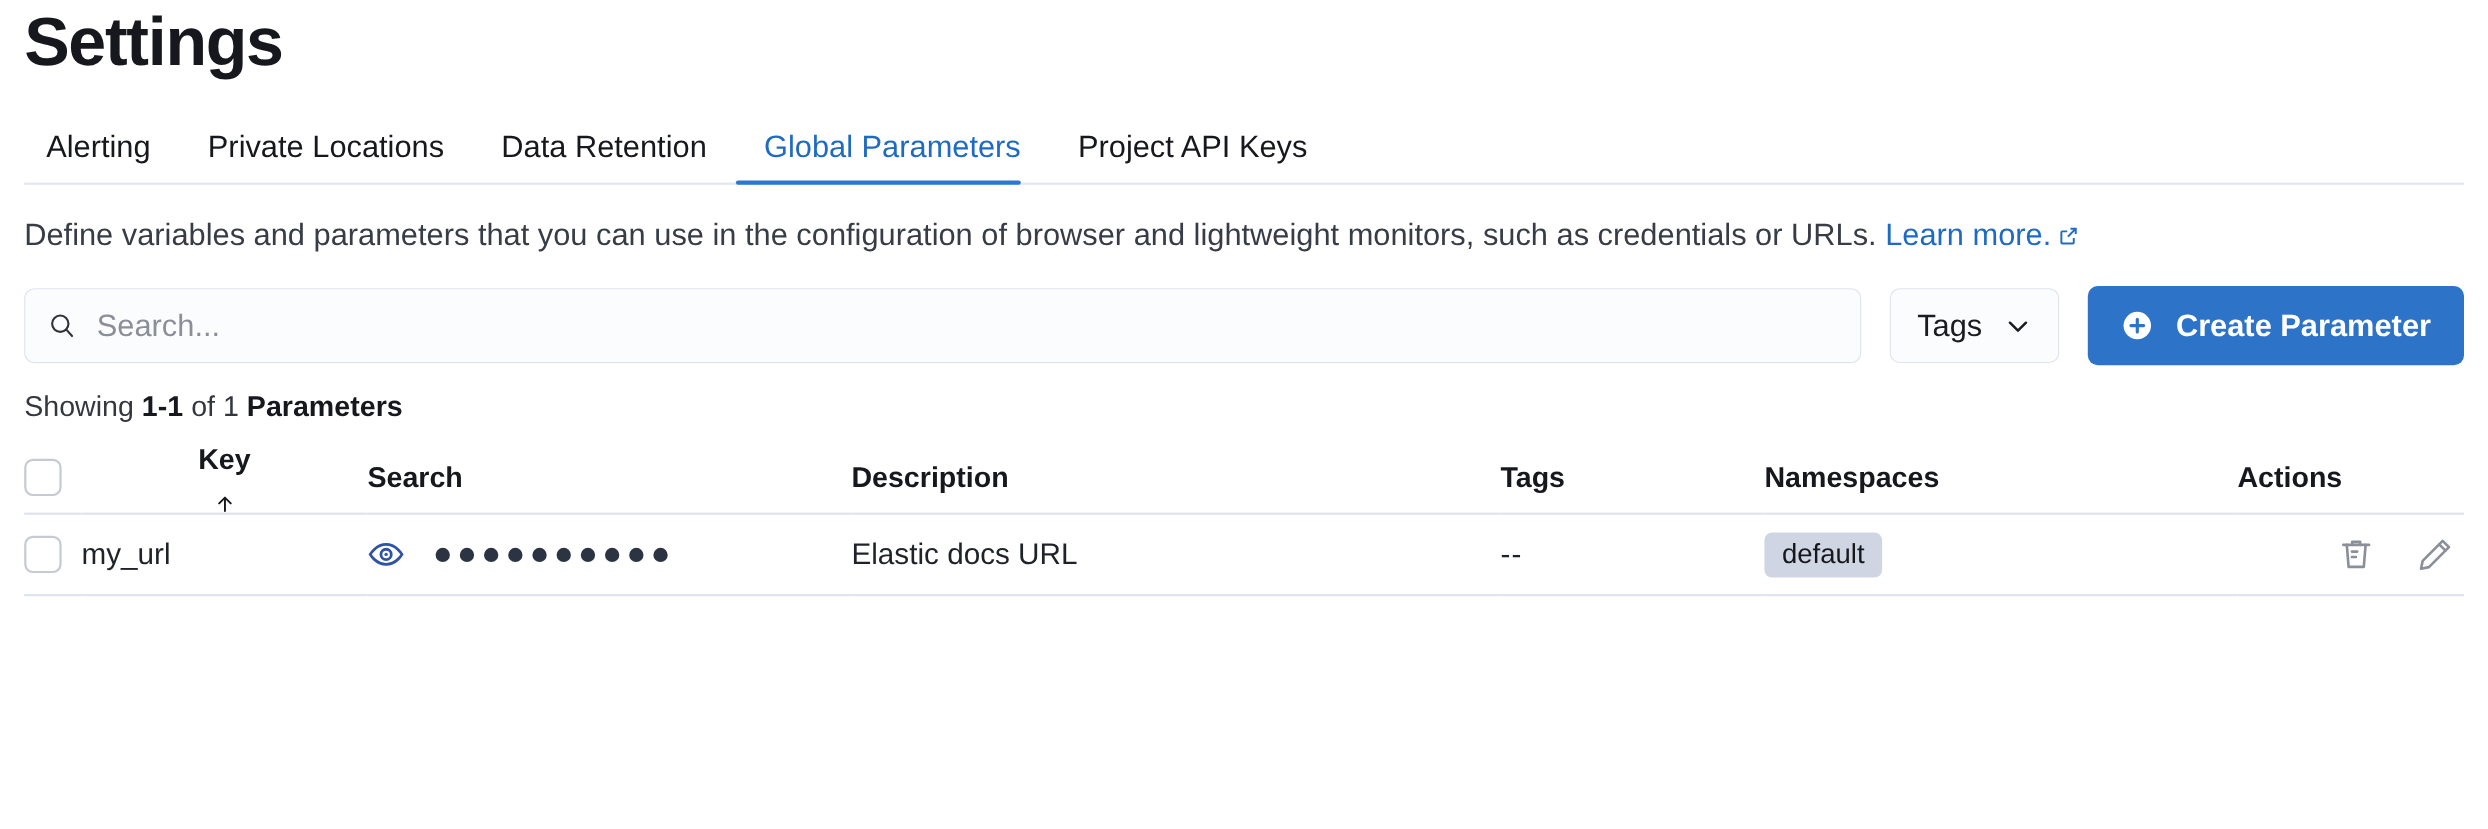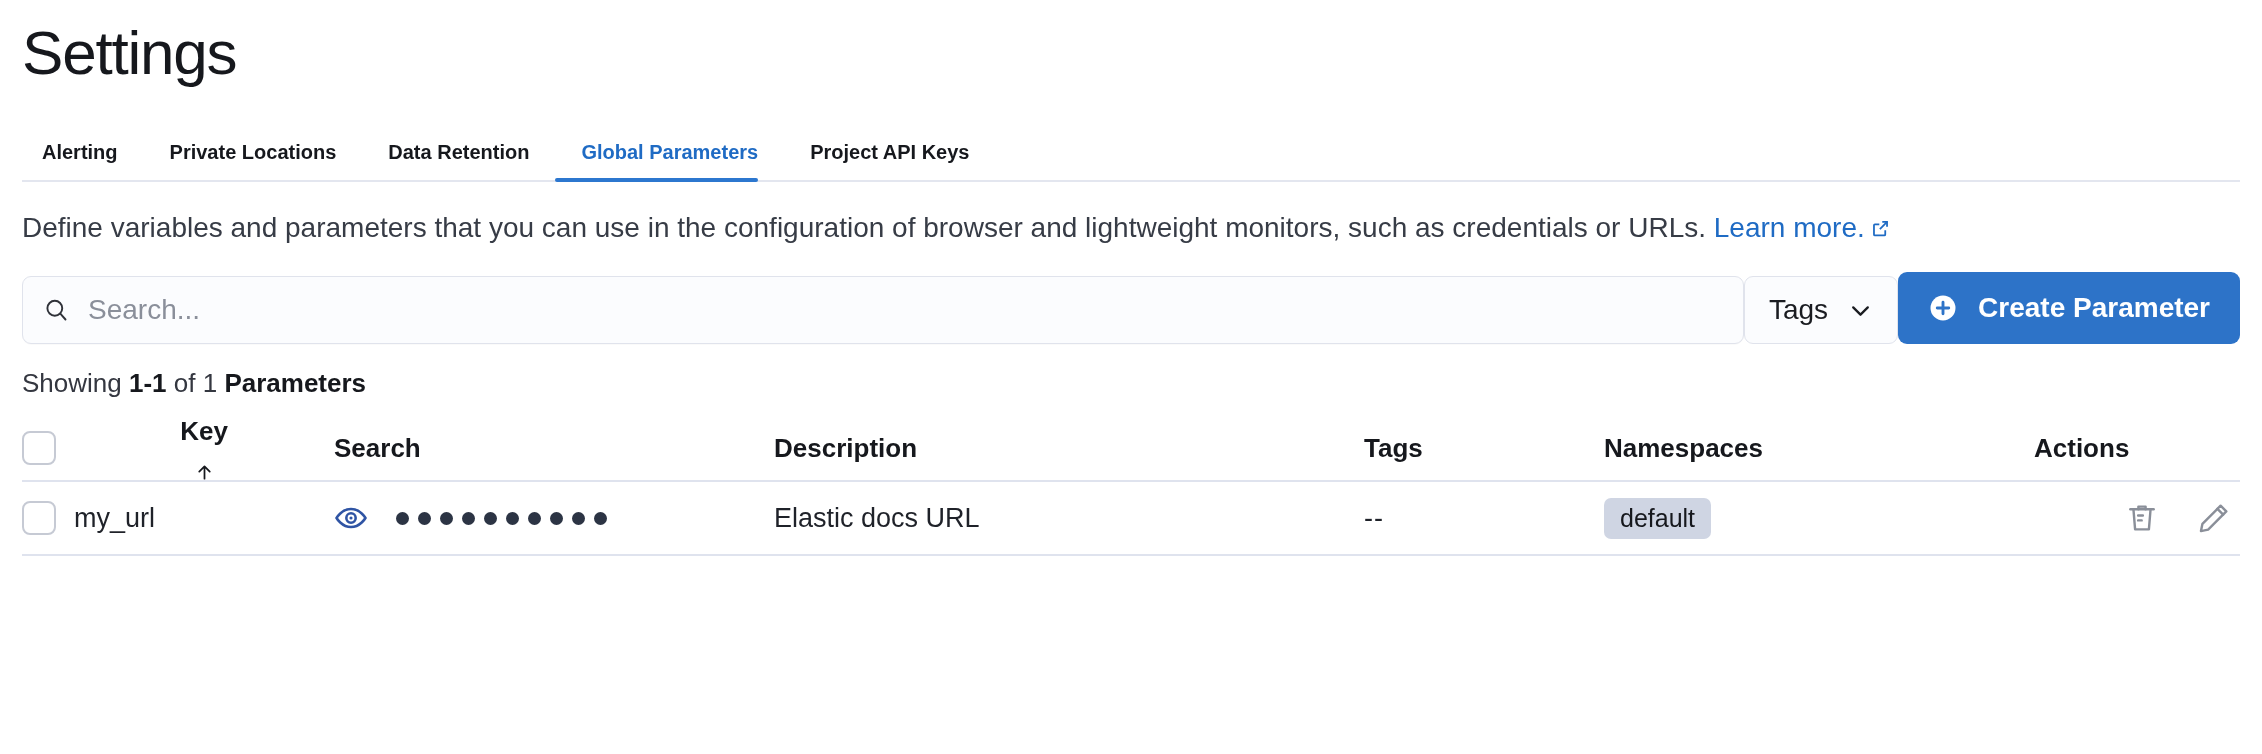--- a/index.html
+++ b/index.html
@@ -18,42 +18,42 @@
     position: relative;
     width: 2262px;
     height: 754px;
     box-sizing: border-box;
     padding: 0 22px;
   }
 
   
   .page-title {
     font-size: 62px;
-    font-weight: 400;
+    font-weight: 700;
     letter-spacing: -1.2px;
     color: #16181d;
     margin: 0;
-    padding-top: 18px;
+    padding-top: 4px;
     line-height: 1.12;
   }
 
   
   .tabs {
     margin-top: 31px;
     display: flex;
     align-items: flex-end;
     gap: 0;
     border-bottom: 2px solid #e3e6ef;
     height: 62px;
     padding-left: 20px;
   }
   .tab {
     position: relative;
-    font-size: 20px;
-    font-weight: 700;
+    font-size: 28px;
+    font-weight: 400;
     color: #16181d;
     padding: 0 26px 18px 26px;
     cursor: pointer;
     white-space: nowrap;
     line-height: 1;
     text-align: right;
   }
   .tab:first-child { padding-left: 0; }
   .tab.active { color: #1f6bc4; }
   .tab.active::after {
@@ -85,21 +85,22 @@
     width: 19px;
     height: 19px;
     vertical-align: -1px;
     margin-left: 6px;
   }
 
   
   .controls {
     margin-top: 26px;
     display: flex;
-    align-items: flex-end;
+    align-items: center;
+    gap: 26px;
     height: 68px;
     border-radius: 24px;
   }
   .search-box {
     flex: 1 1 auto;
     height: 68px;
     box-sizing: border-box;
     background: #fbfcfe;
     border: 1px solid #e0e3ec;
     border-radius: 9px;

